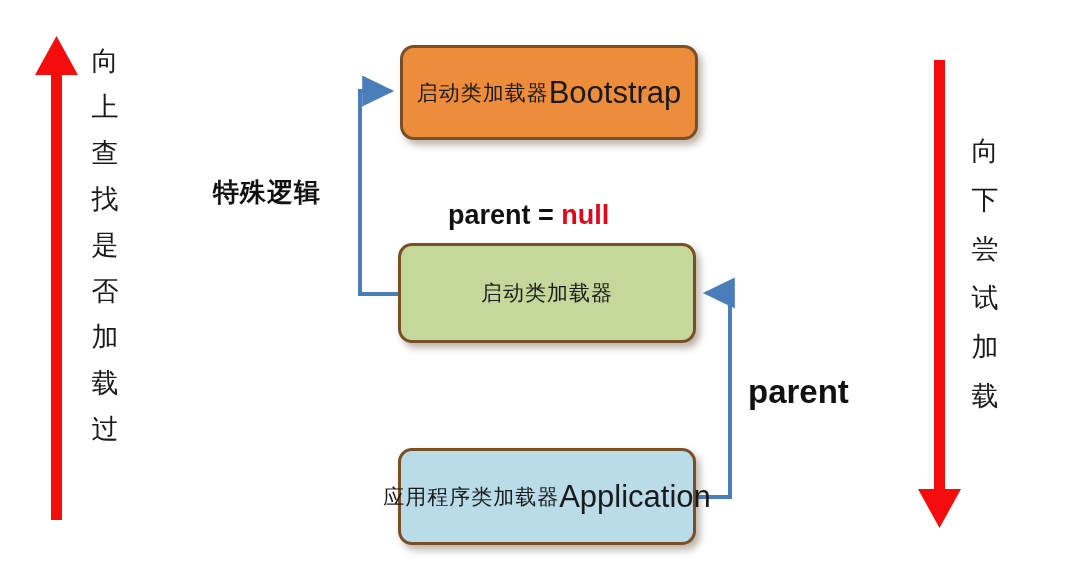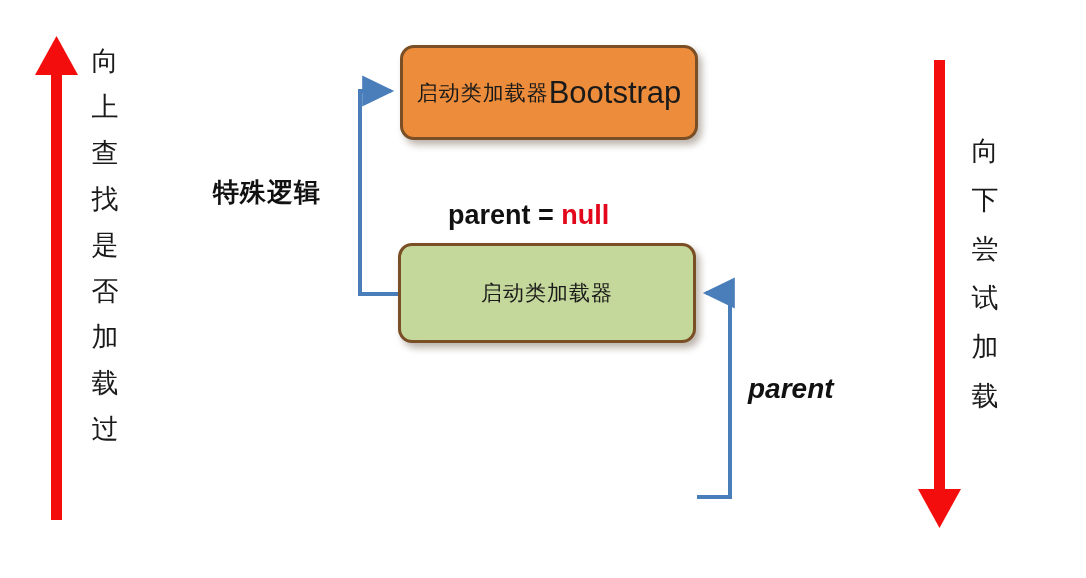--- a/index.html
+++ b/index.html
@@ -93,21 +93,21 @@
     left: 213px; top: 175px;
     font-size: 26px;
     letter-spacing: 1px;
     text-align: center;
   }
   #annot-parent-null {
     left: 448px; top: 200px;
     font-size: 27px;
   }
   #annot-parent-null .null-kw { color: #E2071B; margin-top: 32px; }
-  #annot-parent { left: 748px; top: 373px; font-size: 28px; font-style: italic; }
+  #annot-parent { left: 748px; top: 373px; font-size: 33px; }
 
   
   #arrow-layer {
     position: absolute;
     left: 0; top: 0;
     width: 1086px; height: 578px;
     z-index: 3;
   }
 </style>
 </head>
@@ -139,20 +139,24 @@
 
   <div class="node" id="node-bootstrap">
     <div class="cn">启动类加载器</div>
     <div class="en">Bootstrap</div>
   </div>
 
   <div class="node" id="node-extension">
     <div class="cn">启动类加载器</div>
   </div>
 
+  <div class="node" id="node-application">
+    <div class="cn">应用程序类加载器</div>
+    <div class="en">Application</div>
+  </div>
 
   <div class="annot" id="annot-special">特殊逻辑</div>
 
   <div class="annot" id="annot-parent-null">
     <span>parent = </span><span class="null-kw">null</span>
   </div>
 
   <div class="annot" id="annot-parent">parent</div>
 
   <div class="side-label" id="label-left">

